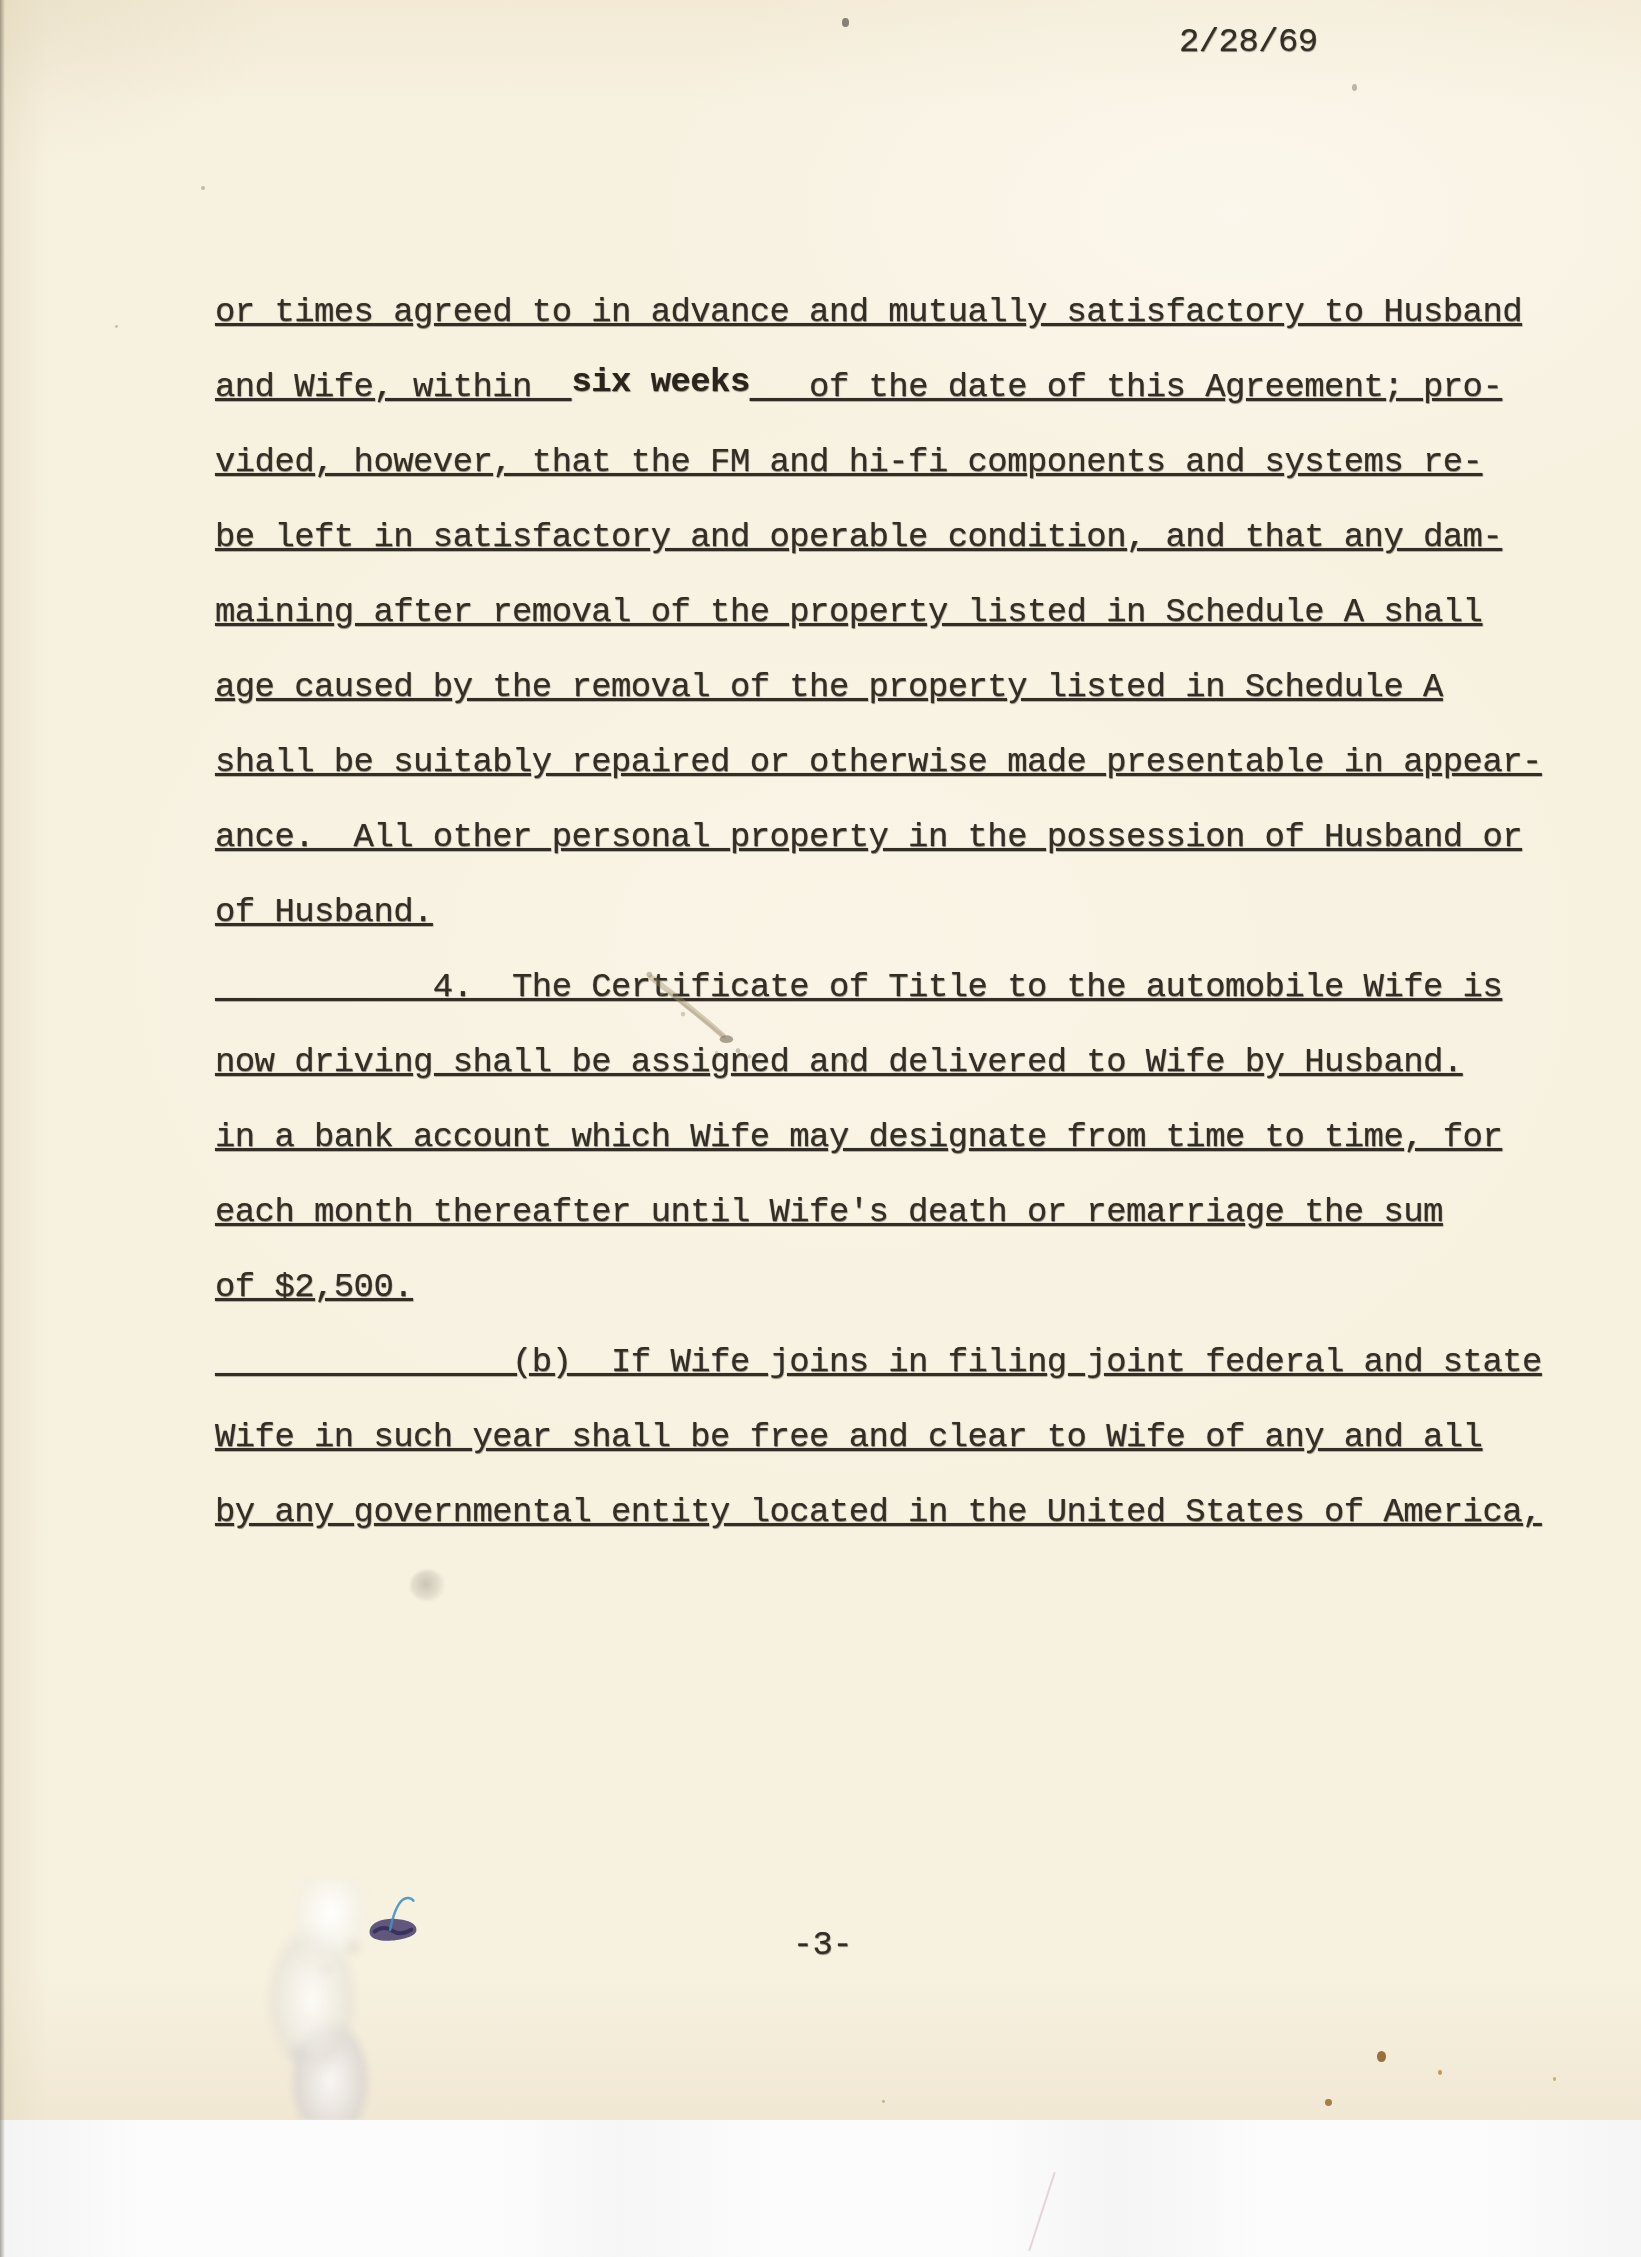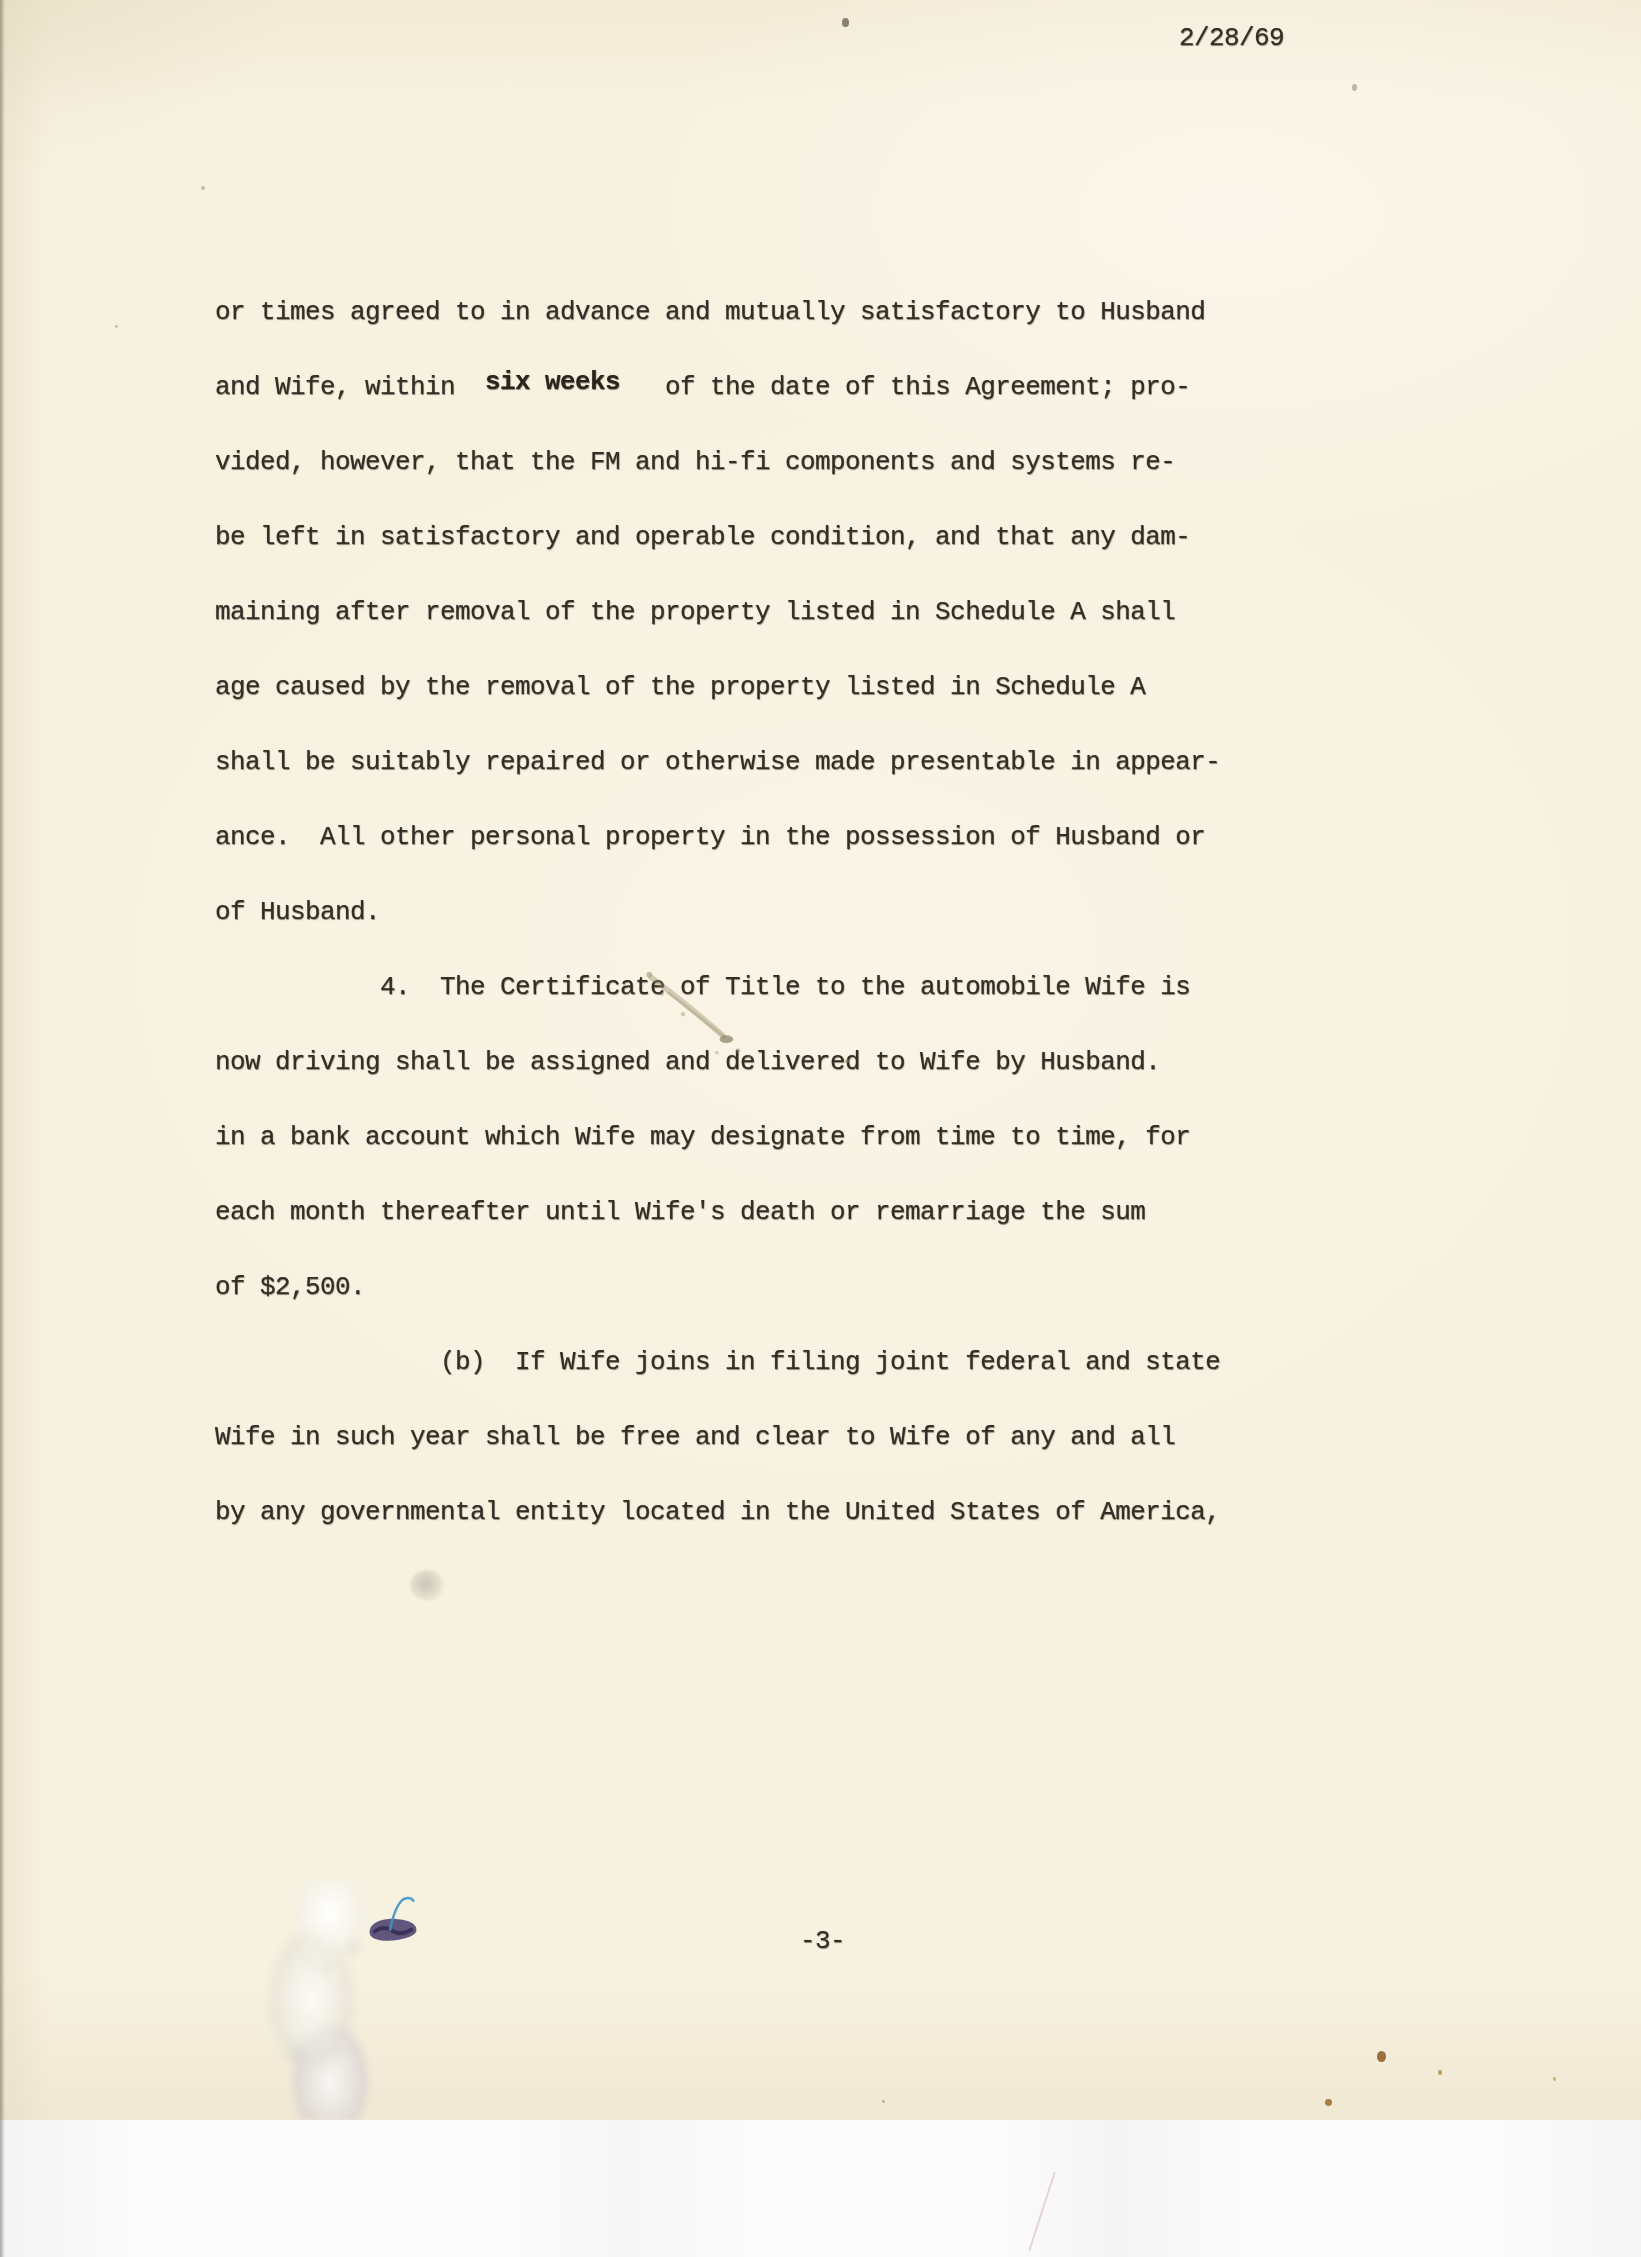--- a/index.html
+++ b/index.html
@@ -47,37 +47,37 @@
   }
   
   .edge-shade {
     position: absolute;
     left: 0; top: 0;
     width: 4.8px; height: 2257px;
     background: linear-gradient(90deg, rgba(75,68,55,0.45), rgba(75,68,55,0));
   }
   .typed {
     color: var(--ink, #332e25);
-    font-size: 26px;
+    font-size: 34px;
     letter-spacing: -0.6px;
     text-shadow: 0.5px 0.6px 0.9px rgba(48,43,35,0.55), -0.3px -0.2px 0.7px rgba(48,43,35,0.3);
   }
   .date {
     position: absolute;
     left: 1179px; top: 25px;
     line-height: 1;
     white-space: pre;
   }
   .body-text {
     position: absolute;
     left: 215px; top: 275px;
     width: 1410px;
     line-height: 75px;
   }
-  .doc-line { white-space: pre; height: 75px; }
+  .doc-line { white-space: pre; height: 75px; text-decoration: underline; }
   .inserted {
     display: inline-block;
     transform: translateY(-4.8px);
     font-weight: 700;
     color: #2a251c;
   }
   .page-number {
     position: absolute;
     left: 0; top: 1928px;
     width: 1645px;

